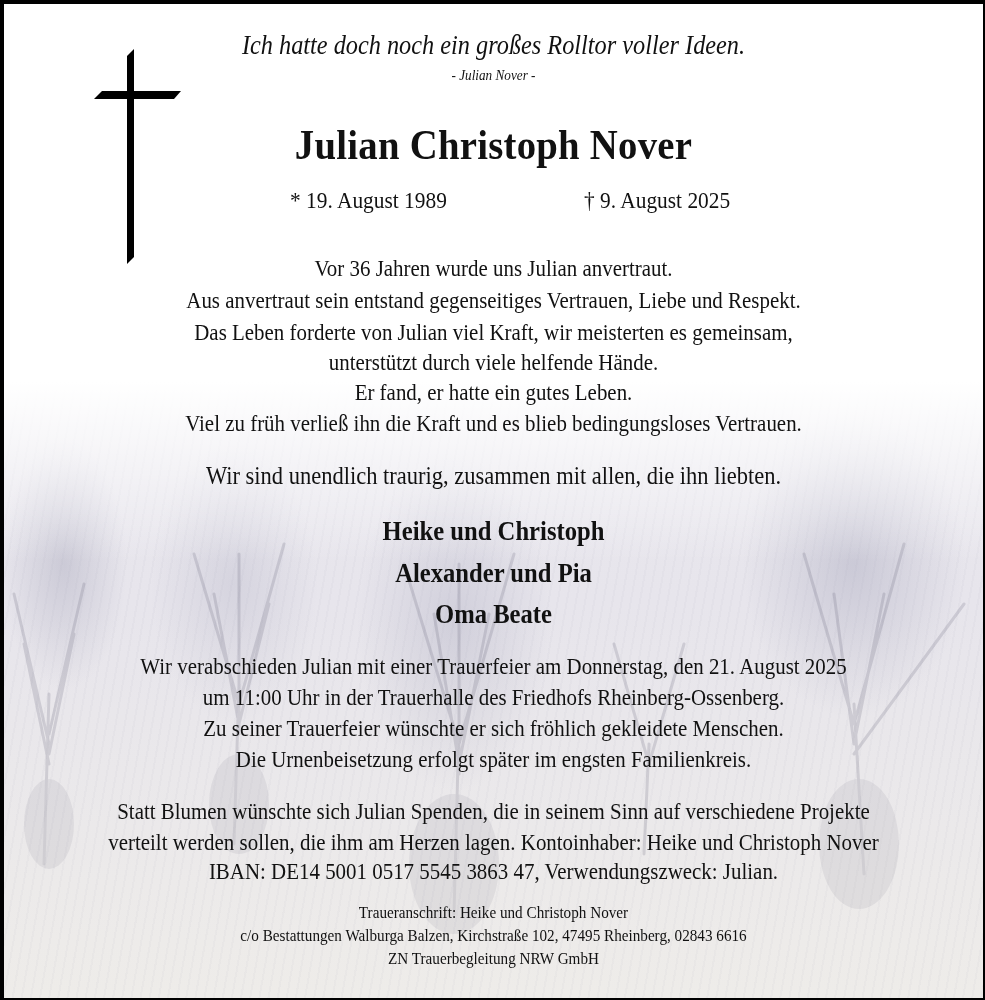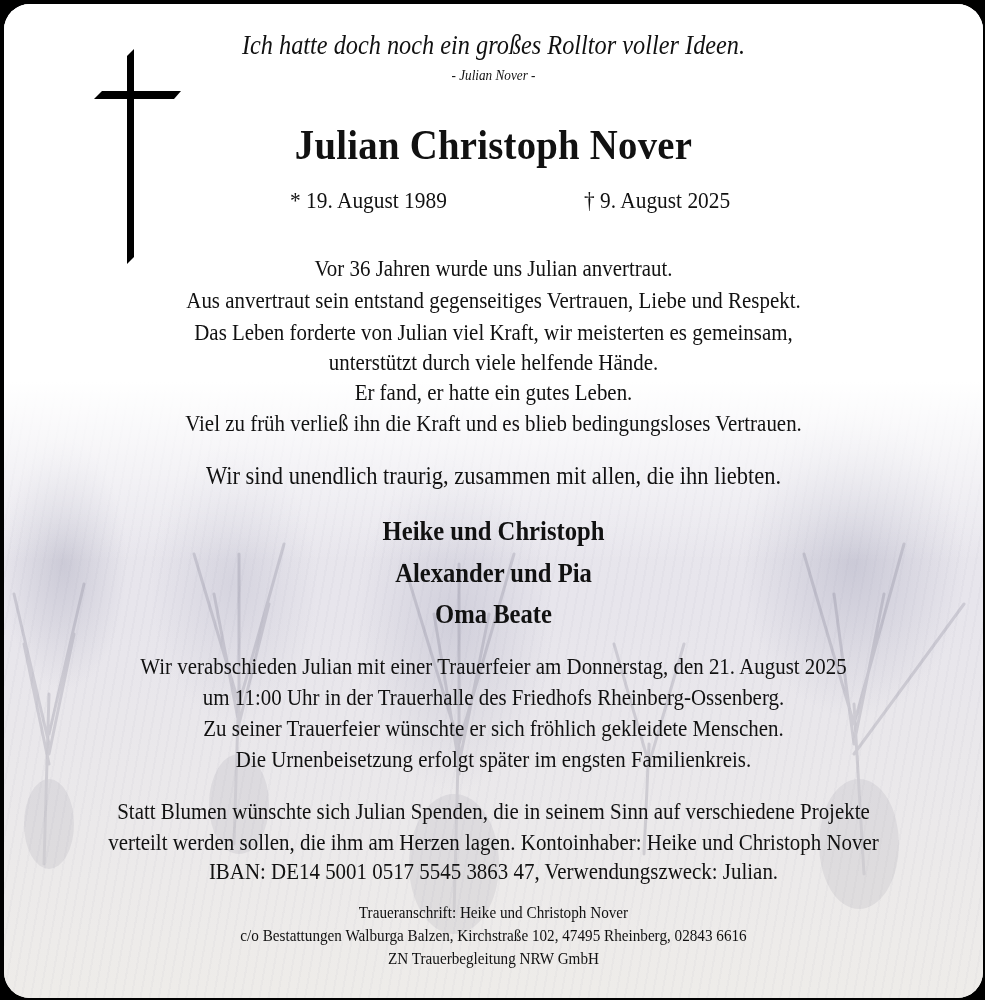--- a/index.html
+++ b/index.html
@@ -3,21 +3,20 @@
   <meta charset="utf-8">
   <style>
     html, body { margin: 0; padding: 0; }
     body { width: 985px; height: 1000px; overflow: hidden; background: #000; }
     .card {
       position: absolute; left: 4px; top: 4px; width: 979px; height: 994px;
       overflow: hidden;
       background: #ffffff;
       font-family: "Liberation Serif", "DejaVu Serif", serif;
       color: #111;
-      border-radius: 26px;
     }
     .bg {
       position: absolute; left: 0; top: 0; width: 100%; height: 100%;
       background:
         linear-gradient(to bottom, rgba(255,255,255,1) 0%, rgba(255,255,255,1) 38%, rgba(255,255,255,0) 56%),
         radial-gradient(ellipse 160px 220px at 850px 560px, rgba(150,150,175,0.35), rgba(150,150,175,0) 70%),
         radial-gradient(ellipse 90px 180px at 60px 560px, rgba(140,140,165,0.30), rgba(140,140,165,0) 70%),
         radial-gradient(ellipse 140px 240px at 450px 620px, rgba(150,150,175,0.28), rgba(150,150,175,0) 70%),
         radial-gradient(ellipse 120px 200px at 230px 580px, rgba(150,150,175,0.22), rgba(150,150,175,0) 70%),
         repeating-linear-gradient(100deg, rgba(150,150,170,0.05) 0px, rgba(150,150,170,0.05) 2px, rgba(255,255,255,0) 2px, rgba(255,255,255,0) 9px),

